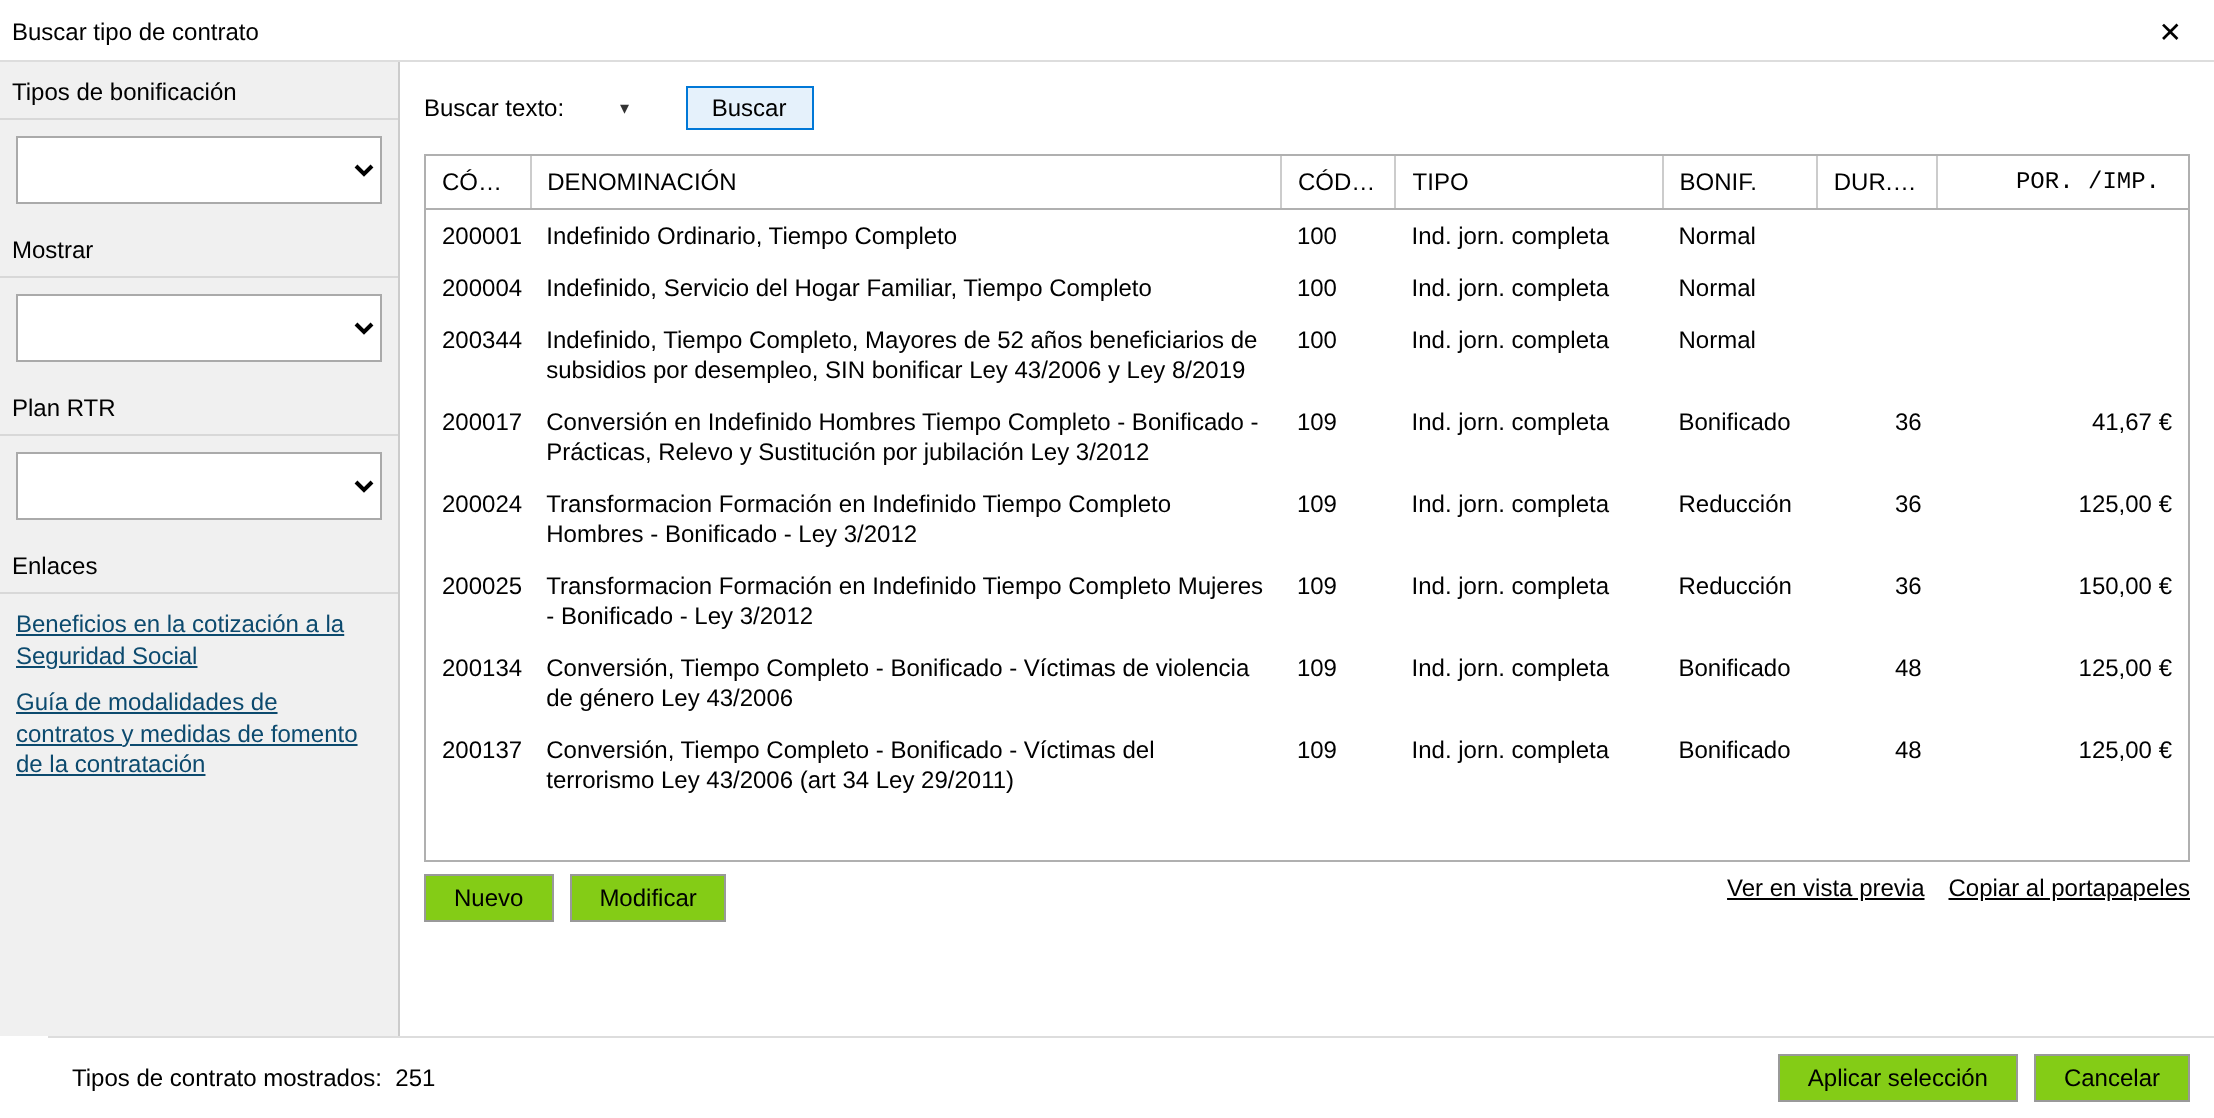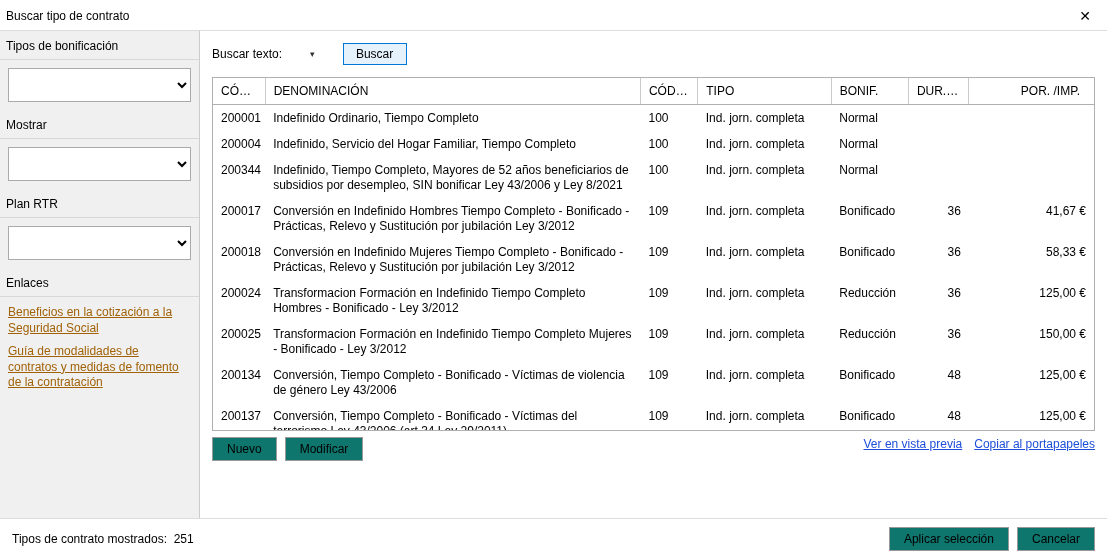--- a/index.html
+++ b/index.html
@@ -56,21 +56,21 @@
     font-size: 17px;
     border: 1px solid #aaa;
     background: #fff;
     padding: 16px 4px;
   }
   .side-links {
     padding: 0 8px;
   }
   .side-links a {
     display: block;
-    color: #a16207;
+    color: #0c4a6e;
     text-decoration: underline;
     margin-bottom: 8px;
     cursor: pointer;
     line-height: 1.3;
   }
   .content {
     flex: 1;
     display: flex;
     flex-direction: column;
     padding: 12px 12px 8px 12px;
@@ -122,21 +122,21 @@
     font-weight: normal;
     padding: 6px 8px;
     border-right: 1px solid #ccc;
     border-bottom: 1px solid #b0b0b0;
     background: #fff;
     white-space: nowrap;
     overflow: hidden;
     text-overflow: ellipsis;
     font-size: 12px;
   }
-  table.grid th:last-child { border-right: none; }
+  table.grid th:last-child { border-right: none; font-family: Liberation Mono, monospace; }
   .grid-body {
     flex: 1;
     overflow-y: scroll;
   }
   table.grid-rows {
     width: 100%;
     border-collapse: collapse;
     table-layout: fixed;
   }
   table.grid-rows td {
@@ -162,38 +162,39 @@
   }
   .below-grid .btns {
     display: flex;
     gap: 8px;
   }
   .below-grid .links {
     display: flex;
     gap: 12px;
   }
   .below-grid .links a {
-    color: #1d4ed8;
+    color: #000000;
     text-decoration: underline;
     cursor: pointer;
   }
   button.std {
     height: 24px;
     padding: 0 14px;
     border: 1px solid #999;
-    background: #0f766e;
+    background: #84cc16;
     font-size: 12px;
     cursor: pointer;
   }
   .footer {
     border-top: 1px solid #ddd;
     display: flex;
     justify-content: space-between;
     align-items: center;
     padding: 8px 12px;
+    margin-left: 24px;
   }
   .footer .status { font-size: 12px; }
   .footer .btns { display: flex; gap: 8px; }
 </style>
 </head>
 <body>
 
 <div class="titlebar">
   <span class="title">Buscar tipo de contrato</span>
   <span class="close">✕</span>
@@ -286,44 +287,35 @@
                 <td class="col-codi">200004</td>
                 <td class="col-denom">Indefinido, Servicio del Hogar Familiar, Tiempo Completo</td>
                 <td class="col-codo">100</td>
                 <td class="col-tipo">Ind. jorn. completa</td>
                 <td class="col-bonif">Normal</td>
                 <td class="col-dur"></td>
                 <td class="col-por"></td>
               </tr>
               <tr>
                 <td class="col-codi">200344</td>
-                <td class="col-denom">Indefinido, Tiempo Completo, Mayores de 52 años beneficiarios de subsidios por desempleo, SIN bonificar Ley 43/2006 y Ley 8/2021</td>
+                <td class="col-denom">Indefinido, Tiempo Completo, Mayores de 52 años beneficiarios de subsidios por desempleo, SIN bonificar Ley 43/2006 y Ley 8/2019</td>
                 <td class="col-codo">100</td>
                 <td class="col-tipo">Ind. jorn. completa</td>
                 <td class="col-bonif">Normal</td>
                 <td class="col-dur"></td>
                 <td class="col-por"></td>
               </tr>
               <tr>
                 <td class="col-codi">200017</td>
                 <td class="col-denom">Conversión en Indefinido Hombres Tiempo Completo - Bonificado - Prácticas, Relevo y Sustitución por jubilación Ley 3/2012</td>
                 <td class="col-codo">109</td>
                 <td class="col-tipo">Ind. jorn. completa</td>
                 <td class="col-bonif">Bonificado</td>
                 <td class="col-dur">36</td>
                 <td class="col-por">41,67 €</td>
-              </tr>
-              <tr>
-                <td class="col-codi">200018</td>
-                <td class="col-denom">Conversión en Indefinido Mujeres Tiempo Completo - Bonificado - Prácticas, Relevo y Sustitución por jubilación Ley 3/2012</td>
-                <td class="col-codo">109</td>
-                <td class="col-tipo">Ind. jorn. completa</td>
-                <td class="col-bonif">Bonificado</td>
-                <td class="col-dur">36</td>
-                <td class="col-por">58,33 €</td>
               </tr>
               <tr>
                 <td class="col-codi">200024</td>
                 <td class="col-denom">Transformacion Formación en Indefinido Tiempo Completo Hombres - Bonificado -  Ley 3/2012</td>
                 <td class="col-codo">109</td>
                 <td class="col-tipo">Ind. jorn. completa</td>
                 <td class="col-bonif">Reducción</td>
                 <td class="col-dur">36</td>
                 <td class="col-por">125,00 €</td>
               </tr>

